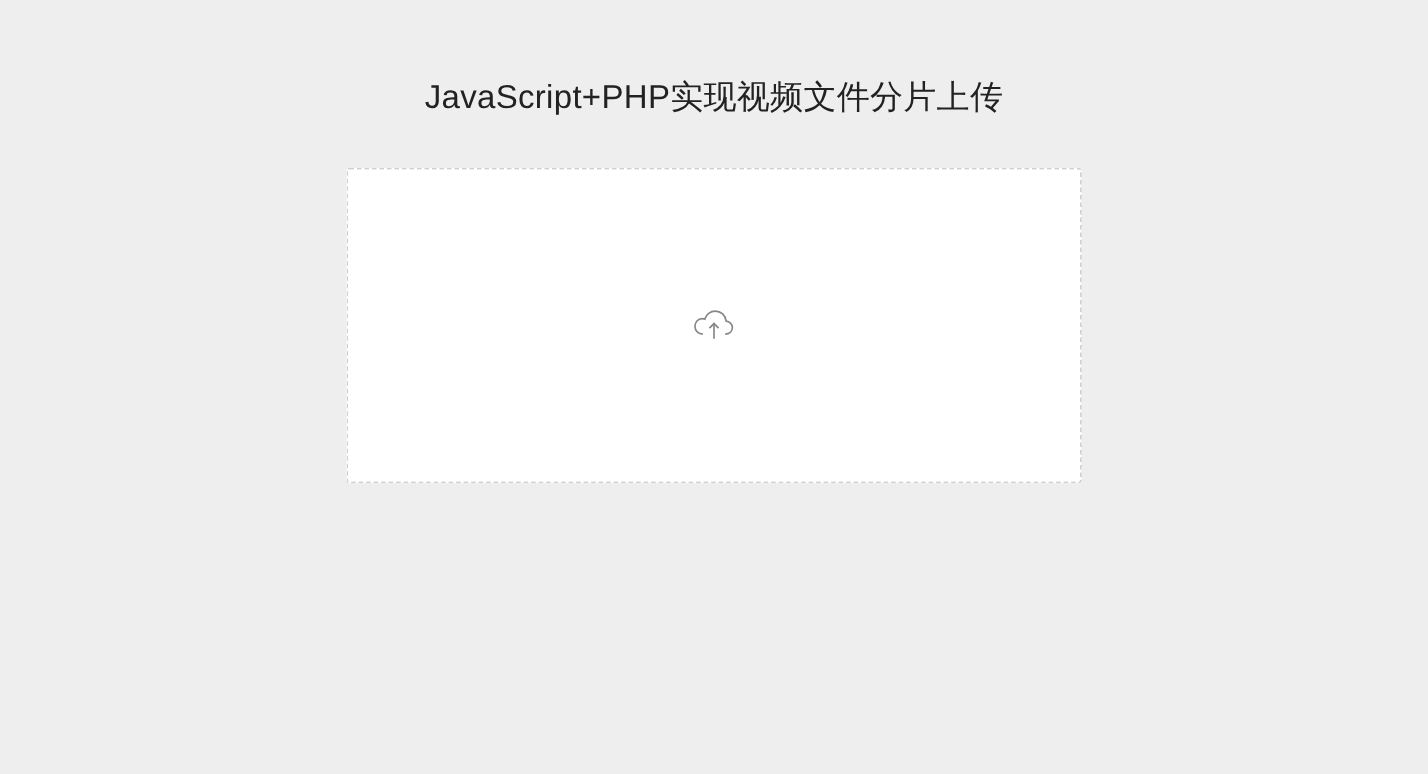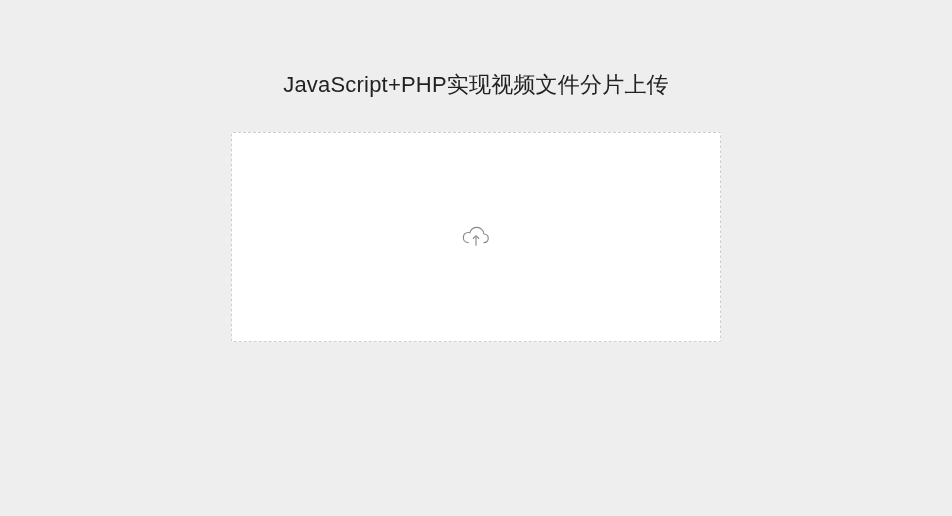--- a/index.html
+++ b/index.html
@@ -9,21 +9,21 @@
   }
   body {
     width: 952px;
     height: 516px;
     background: #eeeeee;
     font-family: -apple-system, BlinkMacSystemFont, "Segoe UI", "PingFang SC", "Microsoft YaHei", sans-serif;
     overflow: hidden;
   }
   .container {
     width: 100%;
-    padding-top: 70px;
+    padding-top: 50px;
     display: flex;
     flex-direction: column;
     align-items: center;
   }
   .page-title {
     font-size: 22px;
     font-weight: 400;
     color: #222;
     text-align: center;
     margin-bottom: 32px;

